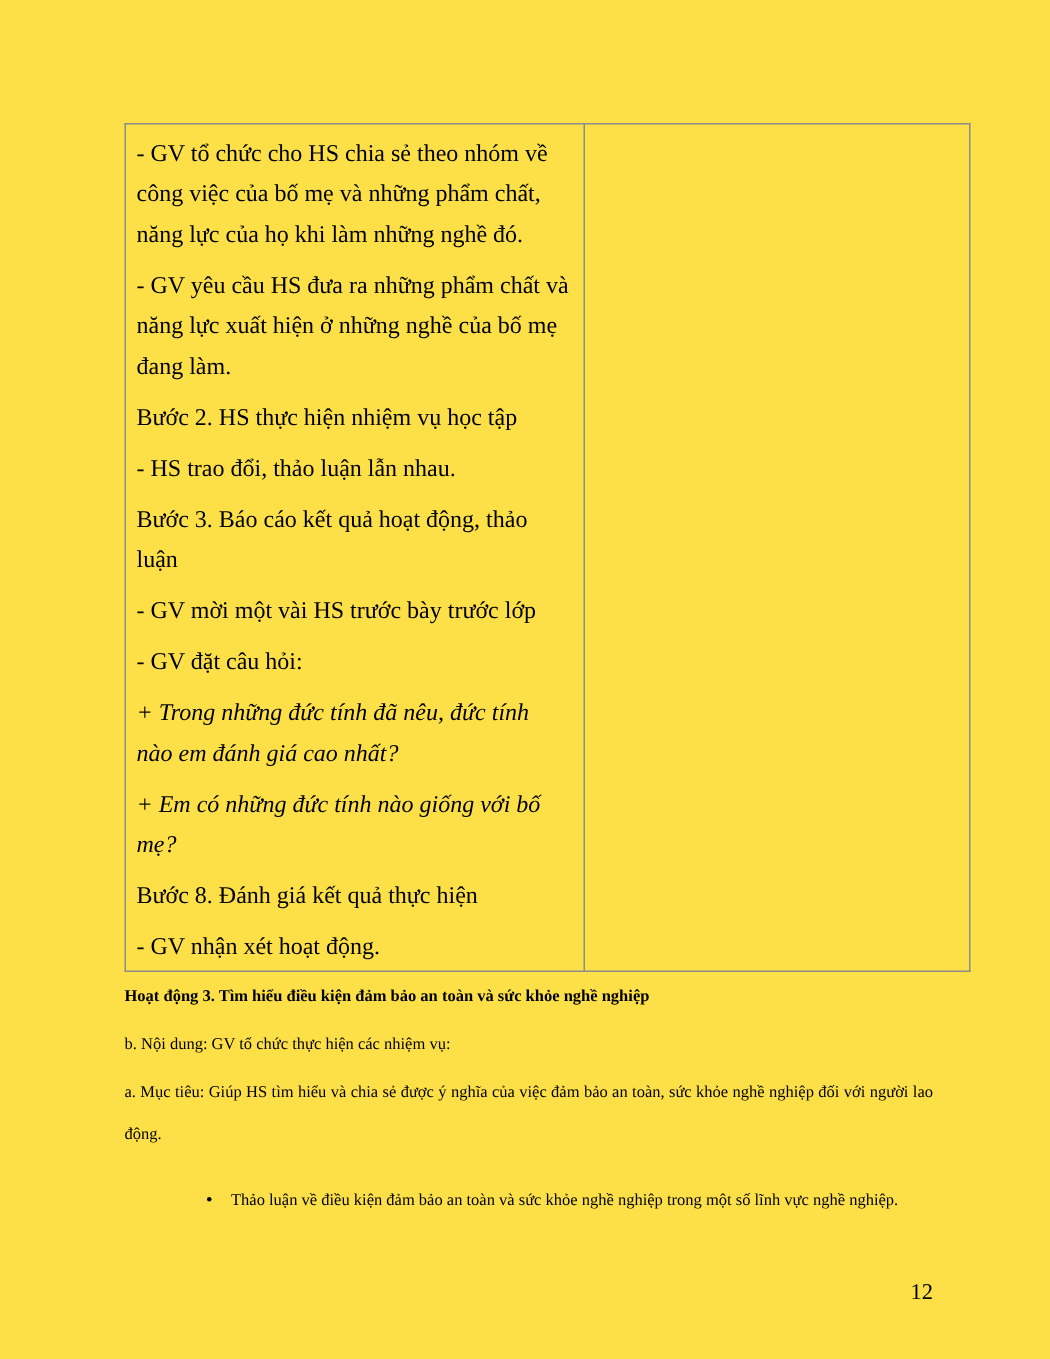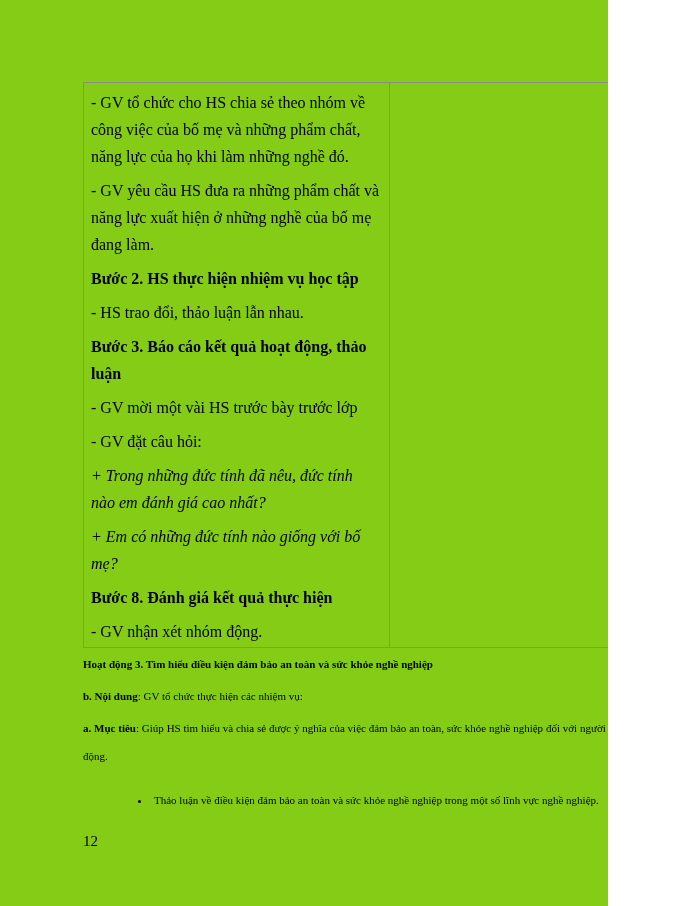--- a/index.html
+++ b/index.html
@@ -2,23 +2,23 @@
 <html><head>
 <meta charset="utf-8">
 <style>
   html, body {
     margin: 0;
     padding: 0;
     background: #ffffff;
   }
   .page {
     position: relative;
-    width: 608px;
+    width: 700px;
     height: 906px;
-    background: #84cc16;
+    background: #fde047;
     color: #000000;
     font-family: "Liberation Serif", "DejaVu Serif", serif;
     overflow: hidden;
   }
   
   table.doc-table {
     position: absolute;
     left: 83px;
     top: 82px;
     width: 563px;
@@ -37,21 +37,21 @@
   td.cell-right {
     width: 257px;
   }
   .cell-left p {
     margin: 0 0 7px 0;
     font-size: 16px;
     line-height: 27px;
     text-align: left;
   }
   .cell-left p:last-child { margin-bottom: 0; }
-  .b { font-weight: bold; }
+  .b { font-weight: normal; }
   .i { font-style: italic; }
   
   .body-text {
     position: absolute;
     left: 83px;
     top: 650px;
     width: 539px;
     font-size: 11px;
     line-height: 28px;
   }
@@ -70,23 +70,23 @@
   }
   .body-text ul.task-list li {
     text-align: justify;
     line-height: 28px;
     padding-left: 3px;
   }
   
   .page-number {
     position: absolute;
     left: 83px;
-    top: 831px;
+    top: 852px;
     width: 539px;
-    text-align: left;
+    text-align: right;
     font-size: 15px;
     line-height: 20px;
   }
 </style>
 </head>
 <body>
 
 <div class="page">
 
   <table class="doc-table">
@@ -96,21 +96,21 @@
         <p>- GV tổ chức cho HS chia sẻ theo nhóm về công việc của bố mẹ và những phẩm chất, năng lực của họ khi làm những nghề đó.</p>
         <p>- GV yêu cầu HS đưa ra những phẩm chất và năng lực xuất hiện ở những nghề của bố mẹ đang làm.</p>
         <p class="b">Bước 2. HS thực hiện nhiệm vụ học tập</p>
         <p>- HS trao đổi, thảo luận lẫn nhau.</p>
         <p class="b">Bước 3. Báo cáo kết quả hoạt động, thảo luận</p>
         <p>- GV mời một vài HS trước bày trước lớp</p>
         <p>- GV đặt câu hỏi:</p>
         <p class="i">+ Trong những đức tính đã nêu, đức tính nào em đánh giá cao nhất?</p>
         <p class="i">+ Em có những đức tính nào giống với bố mẹ?</p>
         <p class="b">Bước 8. Đánh giá kết quả thực hiện</p>
-        <p>- GV nhận xét nhóm động.</p>
+        <p>- GV nhận xét hoạt động.</p>
       </td>
       <td class="cell-right"></td>
     </tr>
   </tbody>
     </table>
 
   <div class="body-text">
     <p class="heading">Hoạt động 3. Tìm hiểu điều kiện đảm bảo an toàn và sức khỏe nghề nghiệp</p>
     <p class="para"><span class="b">b. Nội dung</span><span>: GV tổ chức thực hiện các nhiệm vụ:</span></p>
     <p class="para"><span class="b">a. Mục tiêu</span><span>: Giúp HS tìm hiểu và chia sẻ được ý nghĩa của việc đảm bảo an toàn, sức khỏe nghề nghiệp đối với người lao động.</span></p>

